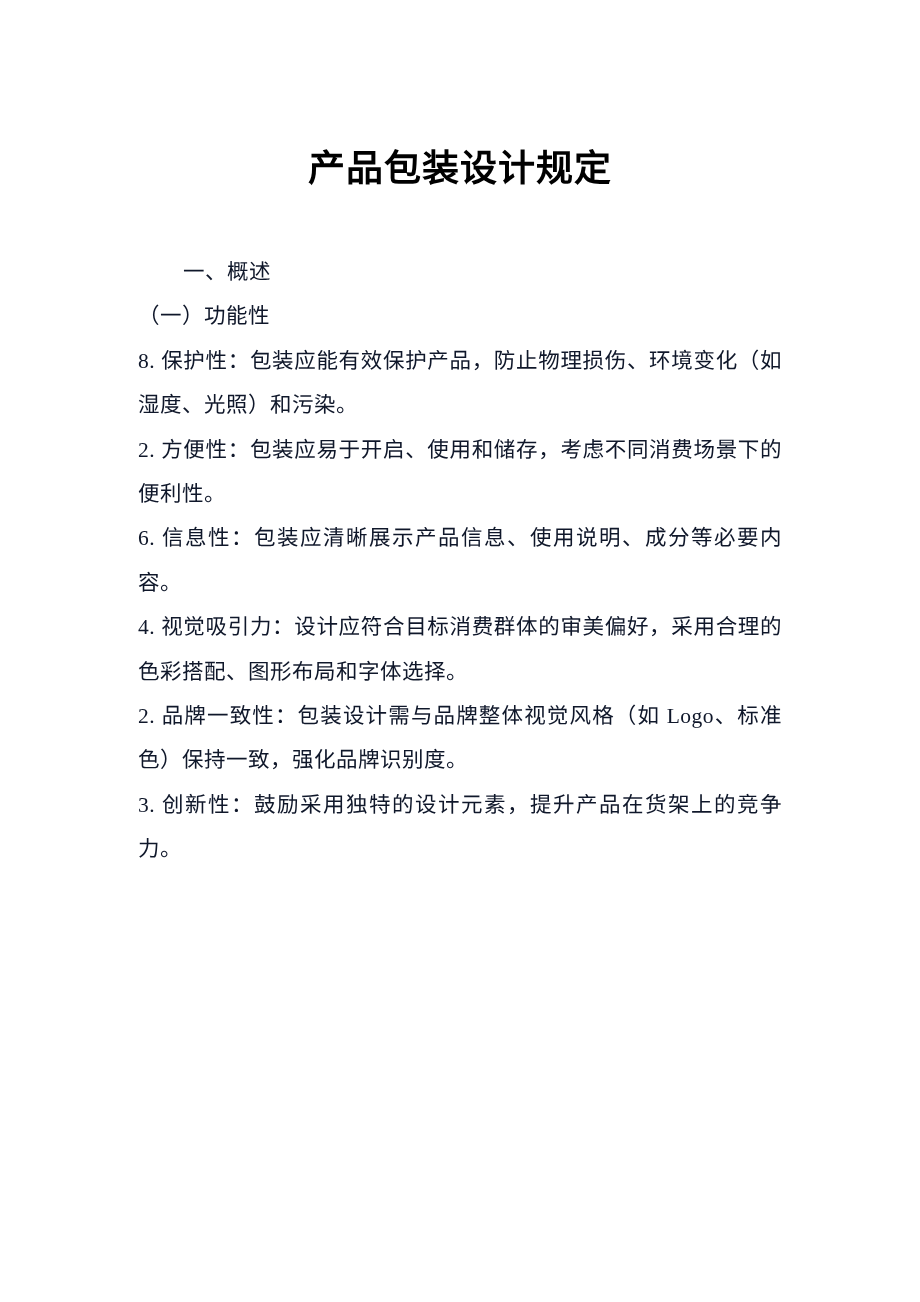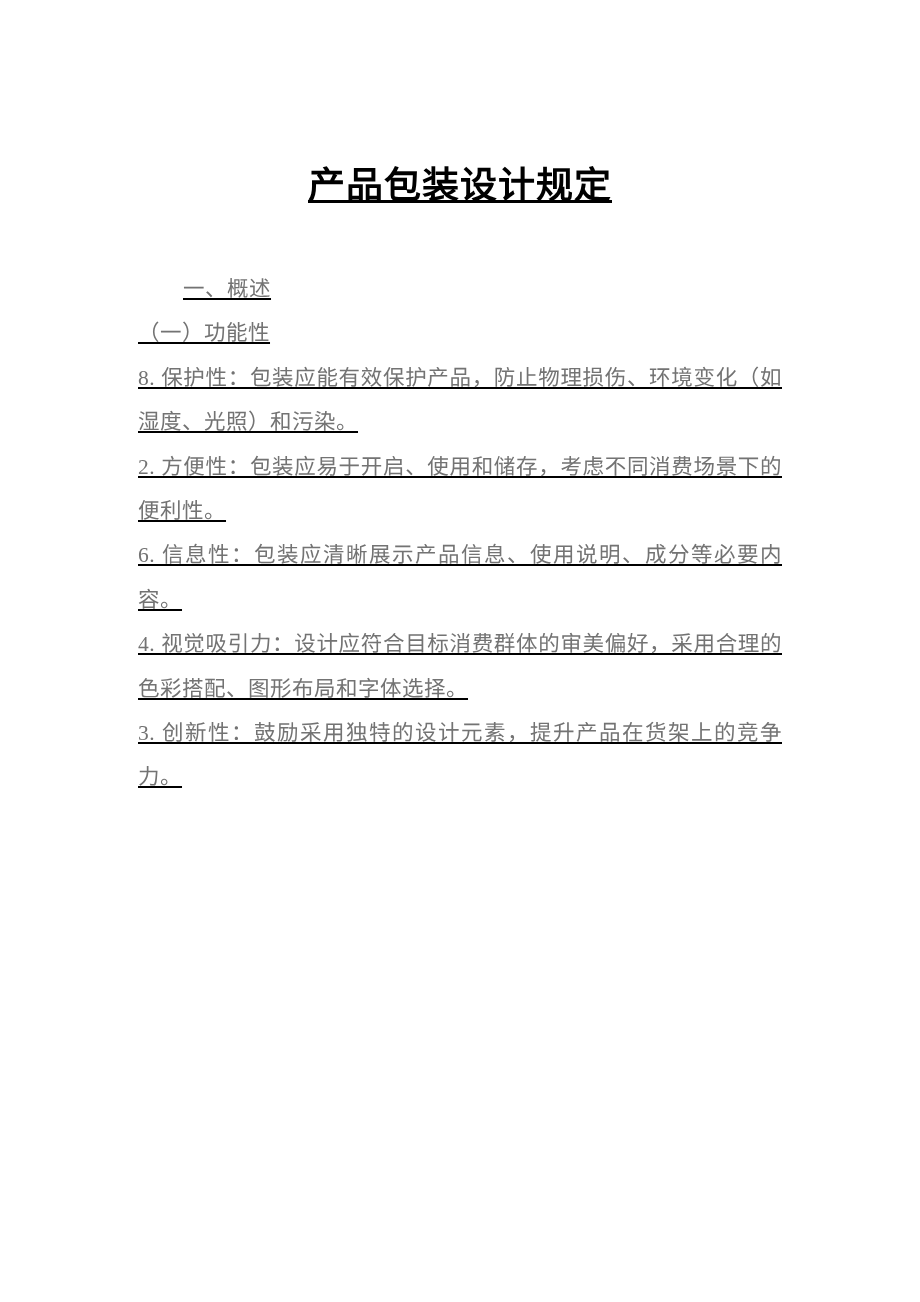--- a/index.html
+++ b/index.html
@@ -4,25 +4,24 @@
 <style>
   html, body {
     margin: 0;
     padding: 0;
     background: #ffffff;
   }
   .page {
     position: relative;
     width: 920px;
     height: 1112px;
-    margin: 17px auto;
+    margin: 0 auto;
     background: #ffffff;
     overflow: hidden;
     color: #000000;
-    text-decoration: underline;
   }
   .content {
     padding: 141px 138px 0 138px;
   }
   .doc-title {
     margin: 0 0 53px 0;
     font-family: "Liberation Sans", "DejaVu Sans", sans-serif;
     font-size: 37px;
     line-height: 56px;
     font-weight: 700;
@@ -30,38 +29,39 @@
     letter-spacing: 1px;
     color: #000000;
   }
   .body-text p {
     margin: 0;
     font-family: "Liberation Serif", "DejaVu Serif", serif;
     font-size: 21.5px;
     line-height: 44.4px;
     text-align: justify;
     letter-spacing: 0.5px;
-    color: #737373;
+    color: #0f172a;
   }
   .body-text p.indent-2 {
     text-indent: 45px;
   }
 </style>
 </head>
 <body>
 
 <div class="page">
   <div class="content">
 
     <h1 class="doc-title">产品包装设计规定</h1>
 
     <div class="body-text">
       <p class="indent-2">一、概述</p>
       <p>（一）功能性</p>
       <p>8. 保护性：包装应能有效保护产品，防止物理损伤、环境变化（如湿度、光照）和污染。</p>
       <p>2. 方便性：包装应易于开启、使用和储存，考虑不同消费场景下的便利性。</p>
       <p>6. 信息性：包装应清晰展示产品信息、使用说明、成分等必要内容。</p>
       <p>4. 视觉吸引力：设计应符合目标消费群体的审美偏好，采用合理的色彩搭配、图形布局和字体选择。</p>
+      <p>2. 品牌一致性：包装设计需与品牌整体视觉风格（如 Logo、标准色）保持一致，强化品牌识别度。</p>
       <p>3. 创新性：鼓励采用独特的设计元素，提升产品在货架上的竞争力。</p>
     </div>
 
   </div>
 </div>
 
 </body></html>

